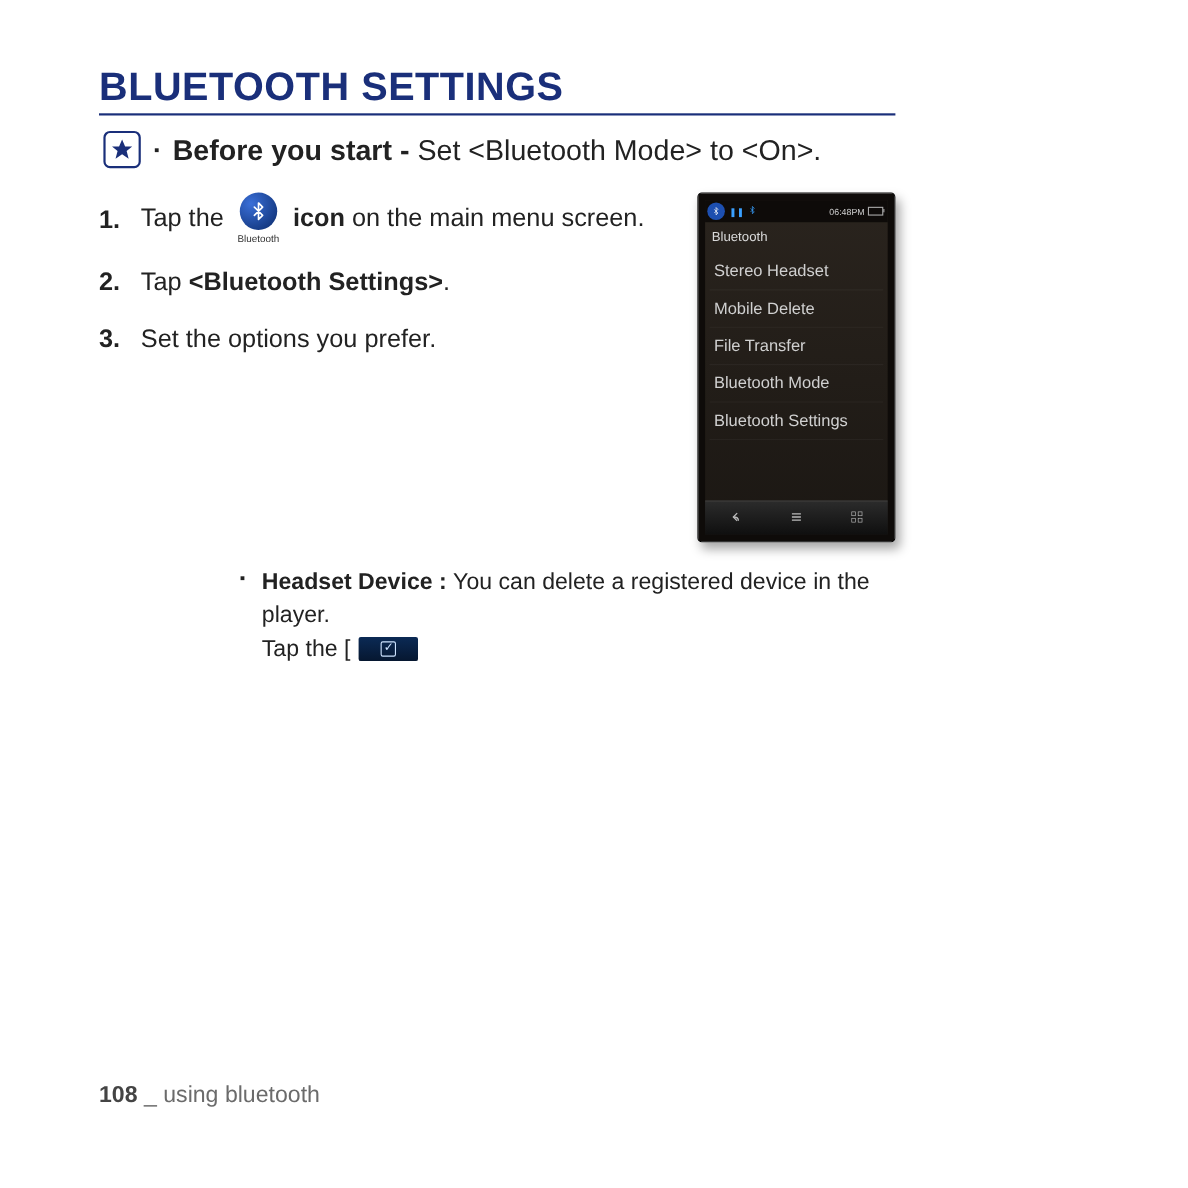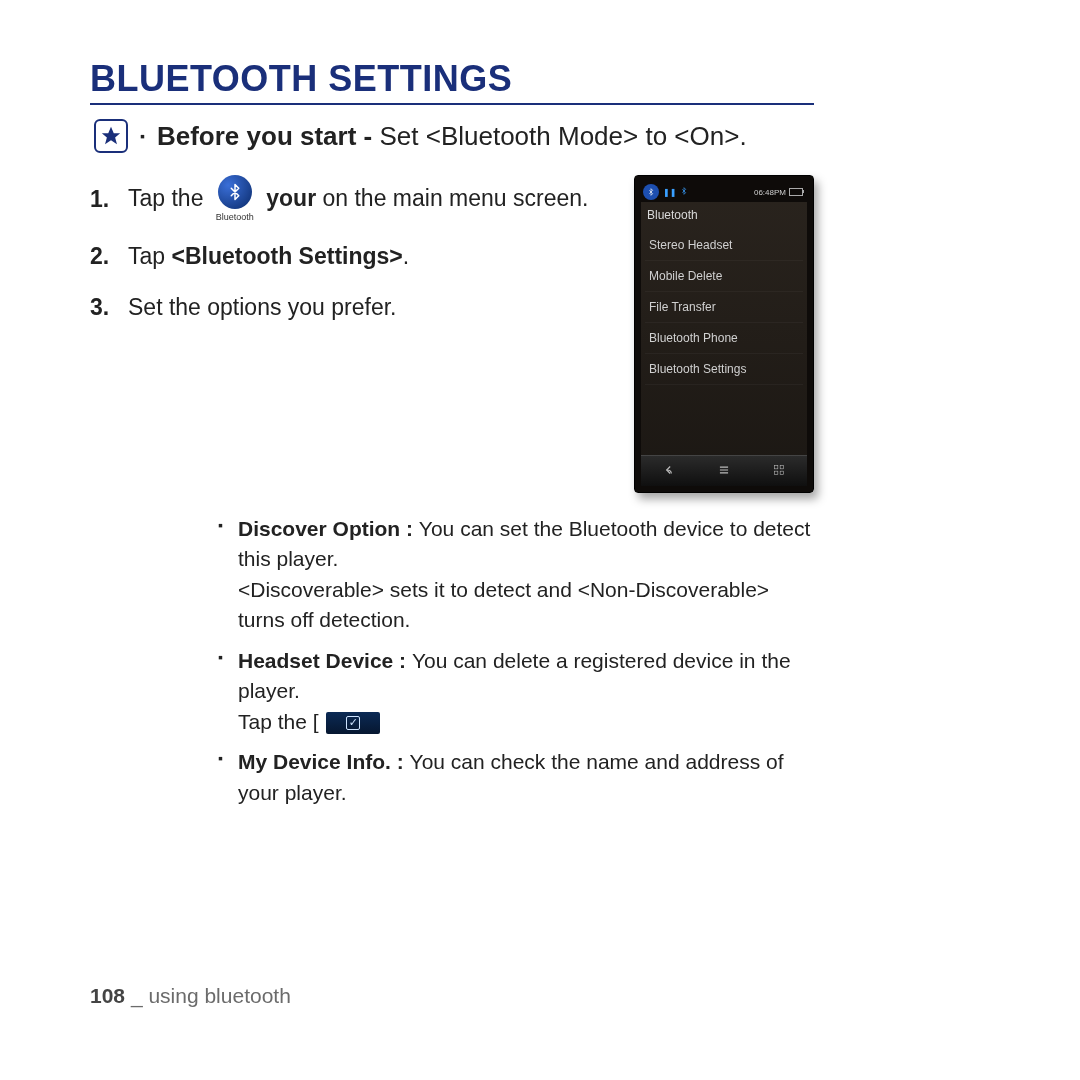--- a/index.html
+++ b/index.html
@@ -122,21 +122,21 @@
     content:""; position:absolute; right:-2px; top:1px; width:1px; height:3px; background:#aaa;
   }
   .dev-head {
     padding: 6px 6px 8px 6px;
     color: #d9d9d9;
     font-size: 12px;
   }
   .dev-list { padding: 0 4px; }
   .dev-item {
     padding: 8px 4px;
-    font-size: 12px;
+    font-size: 15px;
     color: #d0d0d0;
     border-bottom: 1px solid rgba(255,255,255,0.04);
   }
   .dev-bottom {
     position: absolute;
     left: 6px; right: 6px; bottom: 6px;
     height: 30px;
     background: linear-gradient(#2b2b2b, #0f0f0f);
     border-top: 1px solid #444;
     display: flex;
@@ -230,21 +230,21 @@
         <span class="body">
           <span>Tap the </span>
           <span class="inline-icon">
             <span class="bt-circle">
               <svg viewBox="0 0 24 24">
                   <path d="M7 7l10 10-5 5V2l5 5L7 17" fill="none" stroke="#fff" stroke-width="2" stroke-linejoin="round" stroke-linecap="round"></path>
                 </svg>
             </span>
             <span class="cap">Bluetooth</span>
           </span>
-          <b> your</b><span> on the main menu screen.</span>
+          <b> icon</b><span> on the main menu screen.</span>
         </span>
       </div>
 
       <div class="step">
         <span class="num">2.</span>
         <span class="body">
           <span>Tap </span><b>&lt;Bluetooth Settings&gt;</b><span>.</span>
         </span>
       </div>
 
@@ -273,21 +273,21 @@
         <div class="right">
           <span>06:48PM</span>
           <span class="batt"></span>
         </div>
       </div>
       <div class="dev-head">Bluetooth</div>
       <div class="dev-list">
         <div class="dev-item">Stereo Headset</div>
         <div class="dev-item">Mobile Delete</div>
         <div class="dev-item">File Transfer</div>
-        <div class="dev-item">Bluetooth Phone</div>
+        <div class="dev-item">Bluetooth Mode</div>
         <div class="dev-item">Bluetooth Settings</div>
       </div>
       <div class="dev-bottom">
         <span><svg viewBox="0 0 24 24">
               <path d="M14 6l-6 6 6 6" fill="none" stroke="#bbb" stroke-width="2"></path>
               <path d="M8 12c6 0 8 2 8 6" fill="none" stroke="#bbb" stroke-width="2"></path>
             </svg></span>
         <span><svg viewBox="0 0 24 24">
               <path d="M5 7h14M5 12h14M5 17h14" stroke="#bbb" stroke-width="2"></path>
             </svg></span>
@@ -297,29 +297,22 @@
               <rect x="4" y="14" width="6" height="6" fill="none" stroke="#bbb"></rect>
               <rect x="14" y="14" width="6" height="6" fill="none" stroke="#bbb"></rect>
             </svg></span>
       </div>
     </div>
   </div>
 
 
   <ul class="options">
     <li>
-      <b>Discover Option : </b><span>You can set the Bluetooth device to detect this player.</span><br>
-      <span>&lt;Discoverable&gt; sets it to detect and &lt;Non-Discoverable&gt; turns off detection.</span>
-    </li>
-    <li>
       <b>Headset Device : </b><span>You can delete a registered device in the player.</span><br>
       <span>Tap the [ </span><span class="chip-icon"><span class="chk">✓</span></span>
     </li>
-    <li>
-      <b>My Device Info. : </b><span>You can check the name and address of your player.</span>
-    </li>
   </ul>
 
   <div class="footer">
     <b>108</b><span> _ </span><span>using bluetooth</span>
   </div>
 
 </div>
 
 </body></html>

